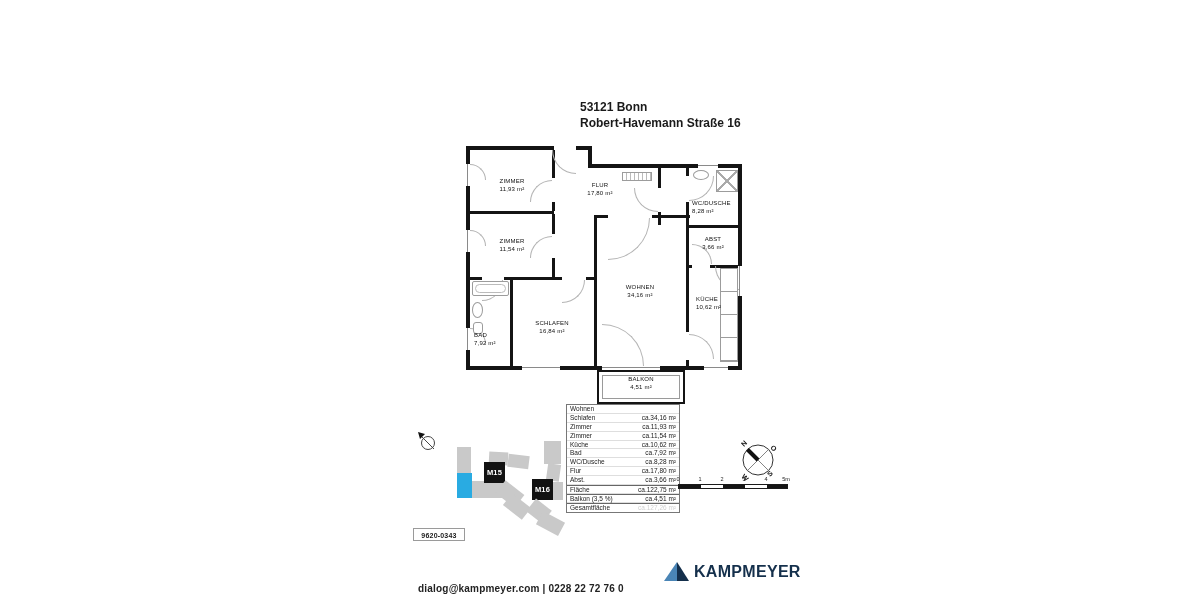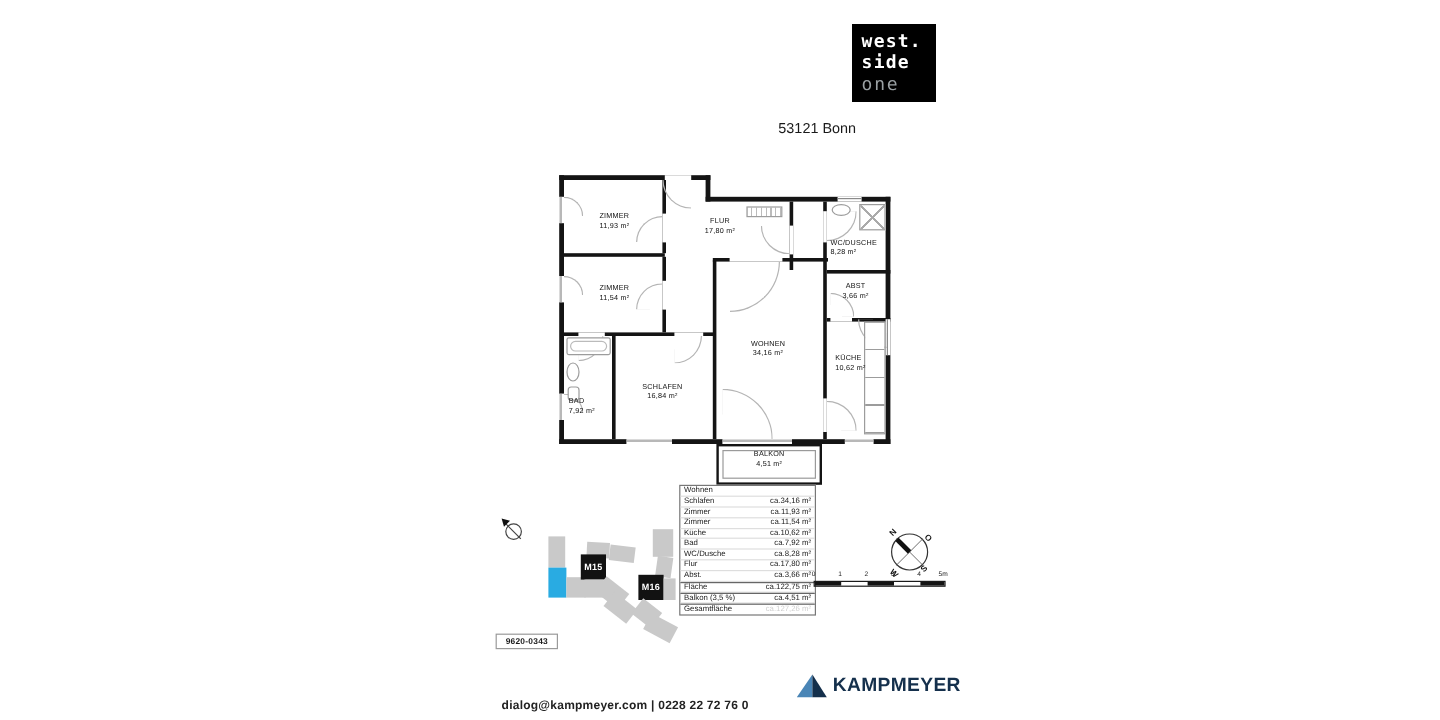--- a/index.html
+++ b/index.html
@@ -9,21 +9,21 @@
   #wslogo{position:absolute;left:710px;top:20px;width:70px;height:65px;background:#000;
           padding:0;box-sizing:border-box;}
   #wslogo .ll{font-family:"DejaVu Sans Mono",monospace;font-weight:700;font-size:15px;
           line-height:18px;color:#fff;letter-spacing:1px;padding-left:8px;}
   #wslogo .ll:first-child{padding-top:5px;}
   #wslogo .lo{font-family:"DejaVu Sans Mono",monospace;font-weight:400;font-size:15px;
           line-height:18px;color:#9aa0a3;letter-spacing:1.5px;padding-left:8px;}
   
   .hdr{position:absolute;font-size:12px;line-height:16px;color:#1a1a1a;}
   #hdrL{left:417px;top:99px;text-align:left;}
-  #hdrR{left:580px;top:99px;width:202px;text-align:center;}
+  #hdrR{left:580px;top:99px;width:202px;text-align:left;font-weight:bold;}
   
   #plan{position:absolute;left:462px;top:140px;width:286px;height:268px;}
   .w{position:absolute;background:#141414;}
   .gp{position:absolute;background:#ffffff;}
   .gl{position:absolute;background:#8a8a8a;}
   .arc{position:absolute;border:0 solid #b4b4b4;background:transparent;box-sizing:border-box;}
   .arc-tl{border-width:1px 0 0 1px;border-top-left-radius:100%;}
   .arc-tr{border-width:1px 1px 0 0;border-top-right-radius:100%;}
   .arc-bl{border-width:0 0 1px 1px;border-bottom-left-radius:100%;}
   .arc-br{border-width:0 1px 1px 0;border-bottom-right-radius:100%;}
@@ -54,28 +54,24 @@
   
   #contact{position:absolute;left:418px;top:567px;font-size:10px;font-weight:700;color:#222;letter-spacing:.2px;margin-top:16px;}
   #brand{position:absolute;left:664px;top:561px;display:flex;align-items:center;}
   #brandname{font-size:16px;font-weight:800;color:#15304c;letter-spacing:.3px;margin-left:4px;}
 </style>
 </head>
 <body>
 
 <div id="canvas">
 
-  <div id="wslogo">
-    <div class="ll">west.</div>
-    <div class="ll">side</div>
-    <div class="lo">one</div>
-  </div>
 
   <div id="hdrR" class="hdr">
     <div>53121 Bonn</div>
+    <div>Robert-Havemann Straße 16</div>
   </div>
 
   <div id="plan">
 
     <div class="w" style="left:4px;top:6px;width:4px;height:224px"></div>
     <div class="w" style="left:4px;top:6px;width:126px;height:4px"></div>
     <div class="w" style="left:126px;top:6px;width:4px;height:22px"></div>
     <div class="w" style="left:126px;top:24px;width:154px;height:4px"></div>
     <div class="w" style="left:276px;top:24px;width:4px;height:206px"></div>
     <div class="w" style="left:4px;top:226px;width:276px;height:4px"></div>

